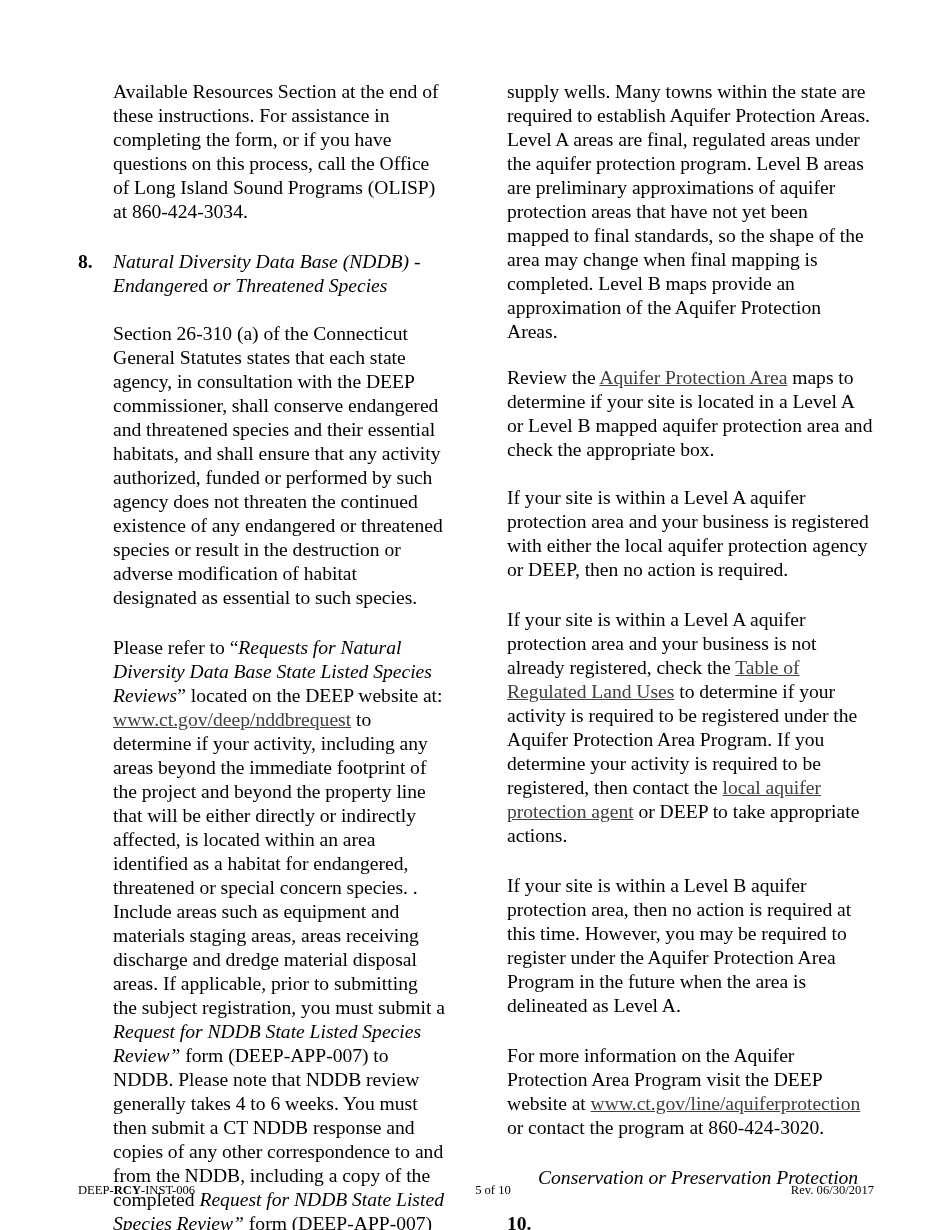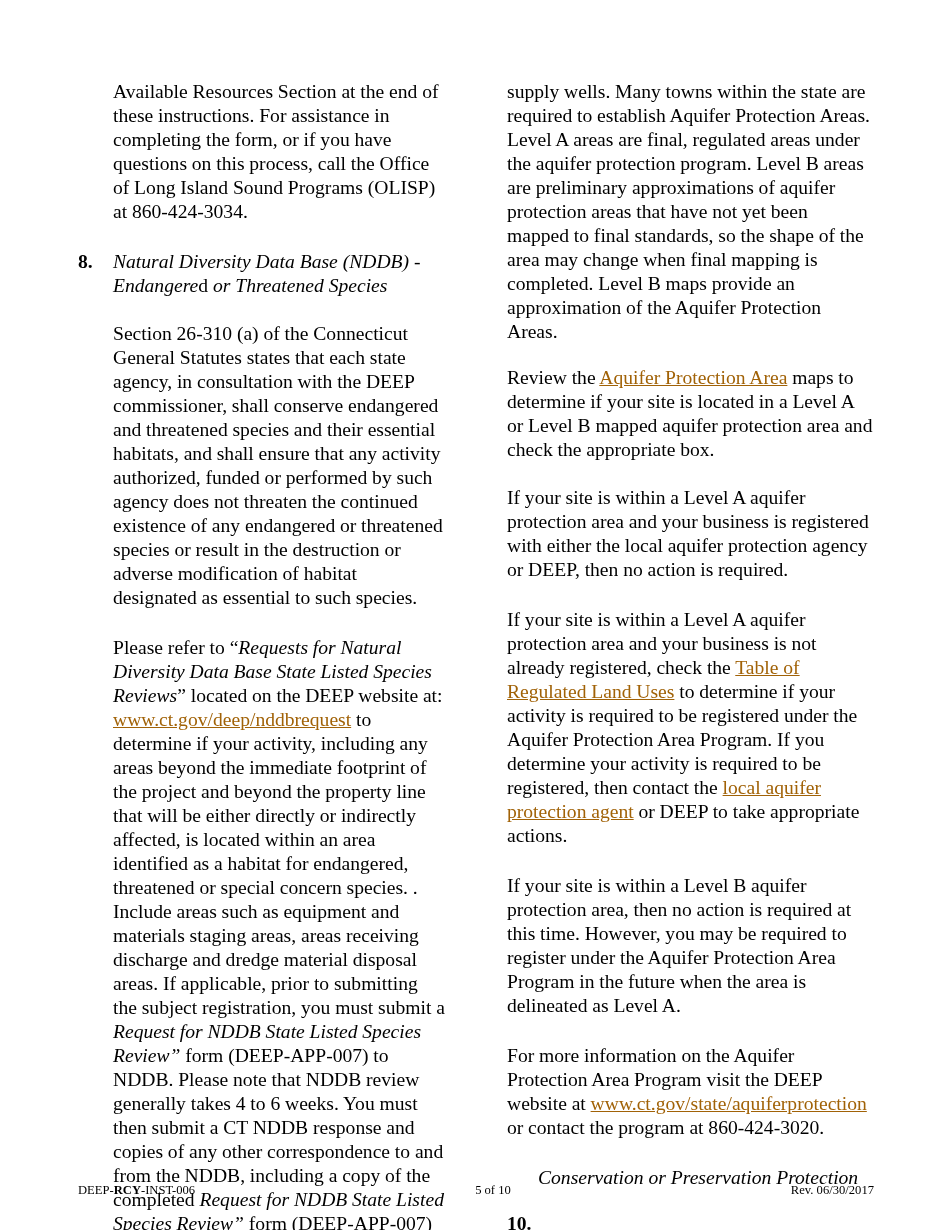--- a/index.html
+++ b/index.html
@@ -73,21 +73,21 @@
   }
   .section-head .title {
     font-style: italic;
     font-weight: normal;
   }
 
   em.it { }
   span.upright { font-style: normal; }
 
   a.doclink, .doclink {
-    color: #a16207;
+    color: #404040;
   }
 
   
   .footer {
     position: absolute;
     left: 78px;
     top: 1182px;
     width: 796px;
     font-size: 12.6px;
     line-height: 16px;
@@ -126,21 +126,21 @@
       <p class="para nopad">supply wells. Many towns within the state are required to establish Aquifer Protection Areas. Level A areas are final, regulated areas under the aquifer protection program.  Level B areas are preliminary approximations of aquifer protection areas that have not yet been mapped to final standards, so the shape of the area may change when final mapping is completed.  Level B maps provide an approximation of the Aquifer Protection Areas.</p>
 
       <p class="para nopad gap-md"><span>Review the </span><a class="doclink" href="#">Aquifer Protection Area</a><span> maps to determine if your site is located in a Level A or Level B mapped aquifer protection area and check the appropriate box.</span></p>
 
       <p class="para nopad gap-sm">If your site is within a Level A aquifer protection area and your business is registered with either the local aquifer protection agency or DEEP, then no action is required.</p>
 
       <p class="para nopad gap-lg"><span>If your site is within a Level A aquifer protection area and your business is not already registered, check the </span><a class="doclink" href="#">Table of Regulated Land Uses</a><span> to determine if your activity is required to be registered under the Aquifer Protection Area Program. If you determine your activity is required to be registered, then contact the </span><a class="doclink" href="#">local aquifer protection agent</a><span> or DEEP to take appropriate actions.</span></p>
 
       <p class="para nopad gap-lg">If your site is within a Level B aquifer protection area, then no action is required at this time. However, you may be required to register under the Aquifer Protection Area Program in the future when the area is delineated as Level A.</p>
 
-      <p class="para nopad gap-lg"><span>For more information on the Aquifer Protection Area Program visit the DEEP website at </span><a class="doclink" href="#">www.ct.gov/state/aquiferprotection</a><span>  or contact the program at 860-424-3020.</span></p>
+      <p class="para nopad gap-lg"><span>For more information on the Aquifer Protection Area Program visit the DEEP website at </span><a class="doclink" href="#">www.ct.gov/line/aquiferprotection</a><span>  or contact the program at 860-424-3020.</span></p>
 
       <div class="section-head tight">
         <span class="num">10.</span>
         <span class="title">Conservation or Preservation Protection</span>
       </div>
 
       <p class="para gap-sm">If the activity which is the subject of the</p>
 
     </div>
   </div>

